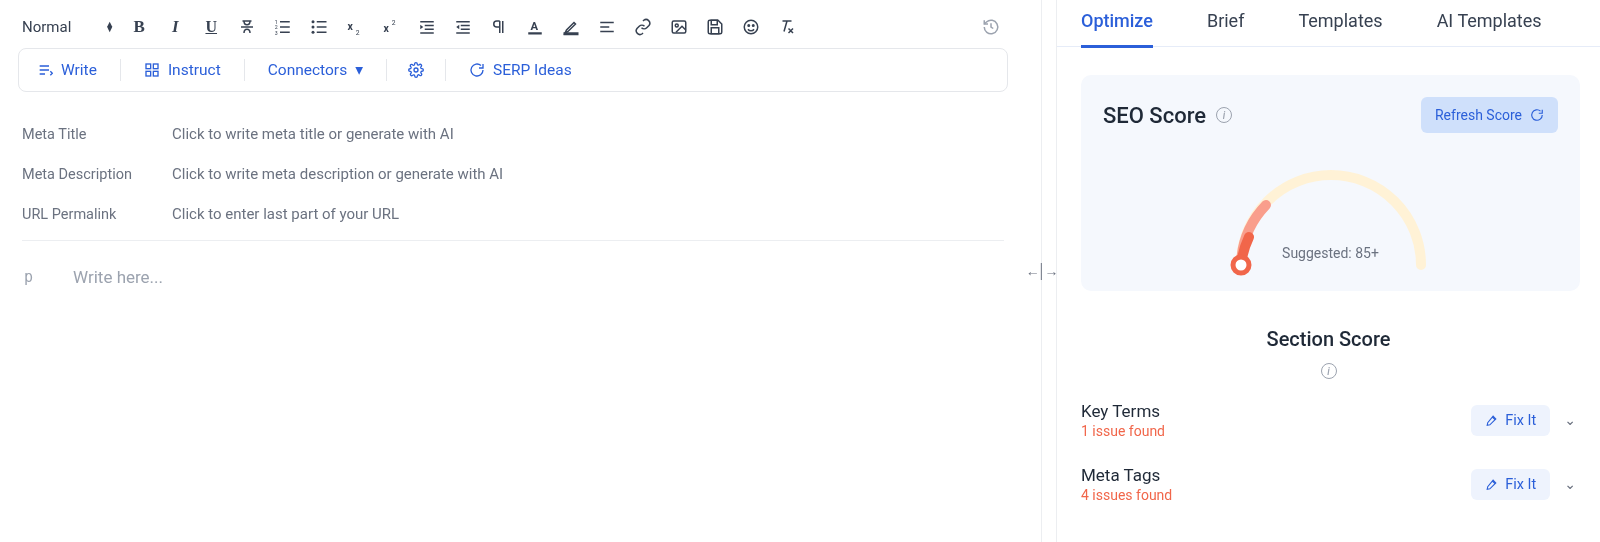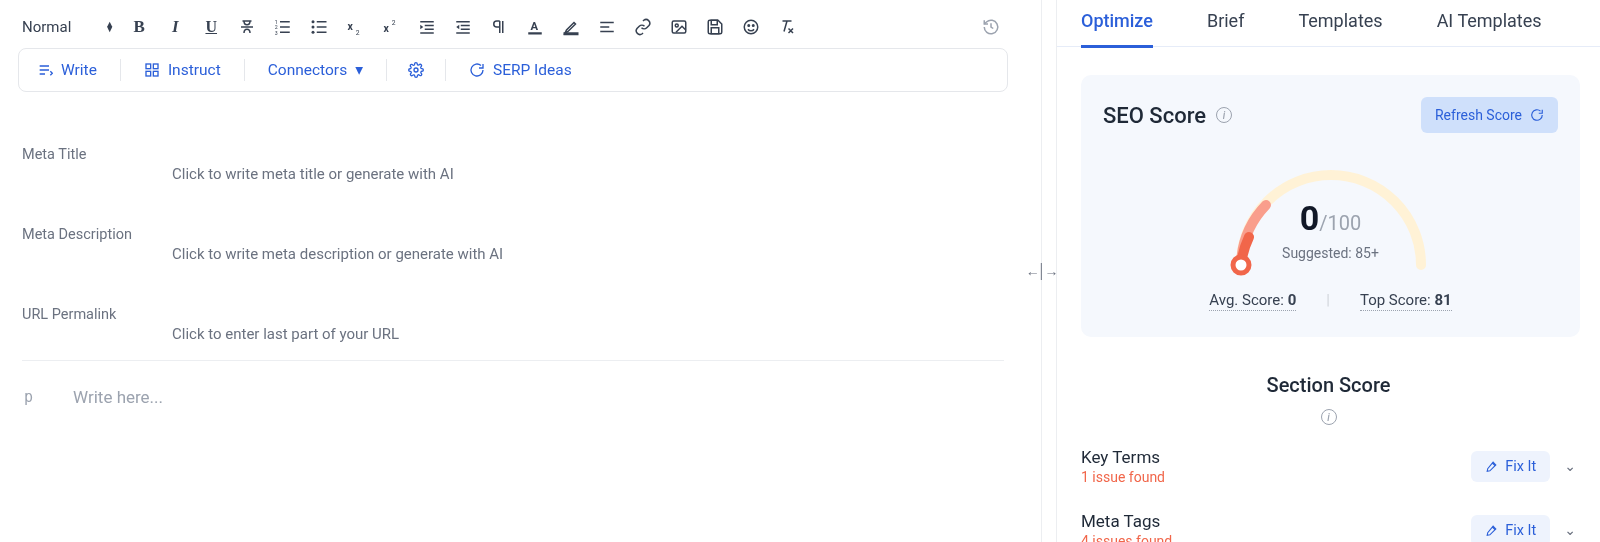--- a/index.html
+++ b/index.html
@@ -101,21 +101,20 @@
     }
     .meta-label {
       width: 150px;
       color: #6b7280;
       font-size: 14.5px;
     }
     .meta-value {
       color: #6b7280;
       font-size: 15px;
       cursor: text;
-      margin-top: 40px;
     }
     .meta-divider {
       border-top: 1px solid #eceef1;
       margin-top: 6px;
     }
 
     .body-row {
       display: flex;
       align-items: center;
       padding-top: 26px;
@@ -522,32 +521,24 @@
 
     <div class="gauge-wrap">
       <div class="gauge">
         <svg viewBox="0 0 220 120">
           <path d="M20 110 A90 90 0 0 1 200 110" fill="none" stroke="#fff2d6" stroke-width="10" stroke-linecap="round"></path>
           <path d="M20 110 A90 90 0 0 1 45 50" fill="none" stroke="#f99e8c" stroke-width="10" stroke-linecap="round"></path>
           <path d="M20 110 A90 90 0 0 1 28 82" fill="none" stroke="#f1664a" stroke-width="10" stroke-linecap="round"></path>
           <circle cx="20" cy="110" r="8" fill="#fff" stroke="#f1664a" stroke-width="5"></circle>
         </svg>
         <div class="gauge-text">
-          <div>
-            <span class="gv-main">0</span><span class="gv-den">/100</span>
-          </div>
           <div class="gv-sugg">Suggested: 85+</div>
         </div>
       </div>
 
-      <div class="score-footer">
-        <span><span>Avg. Score: </span><b>0</b></span>
-        <span class="vline">|</span>
-        <span><span>Top Score: </span><b>81</b></span>
-      </div>
     </div>
   </div>
 
   <div class="section-title">
     <span>Section Score</span>
     <span class="info-circ">i</span>
   </div>
 
   <div class="sec-item">
     <div class="sec-left">

